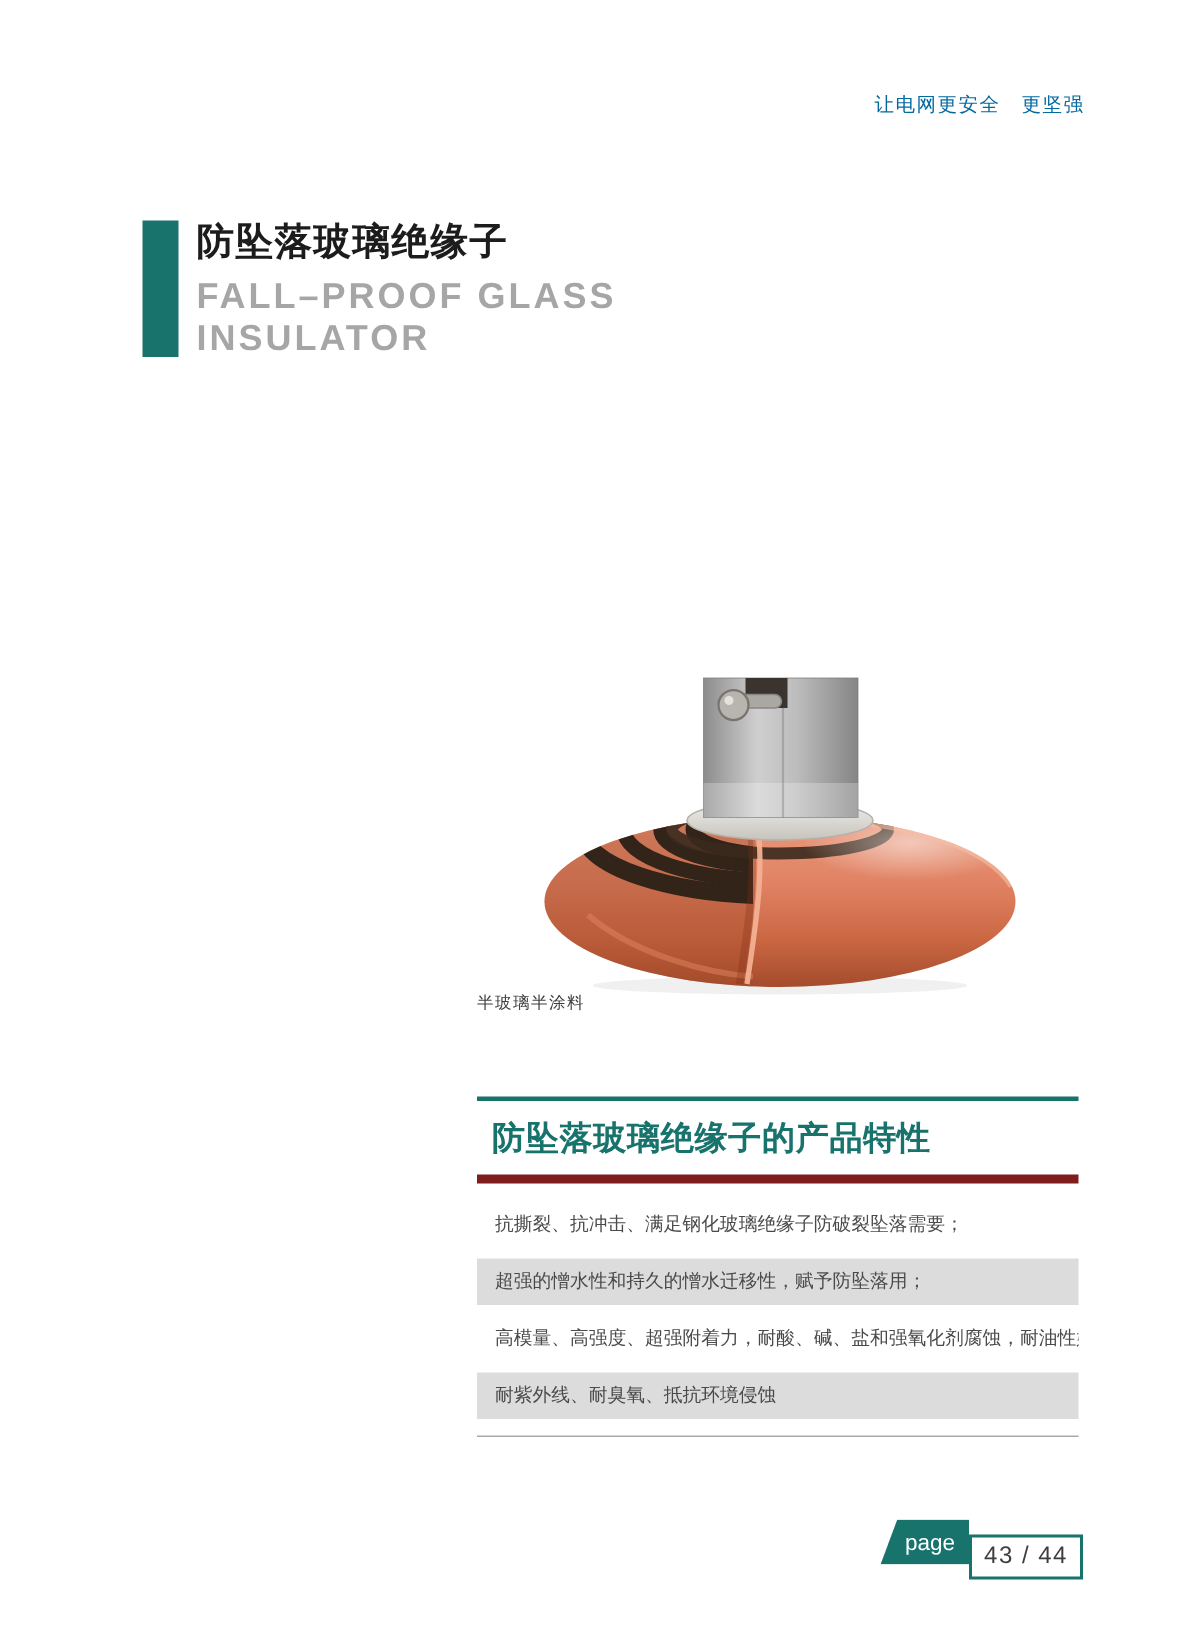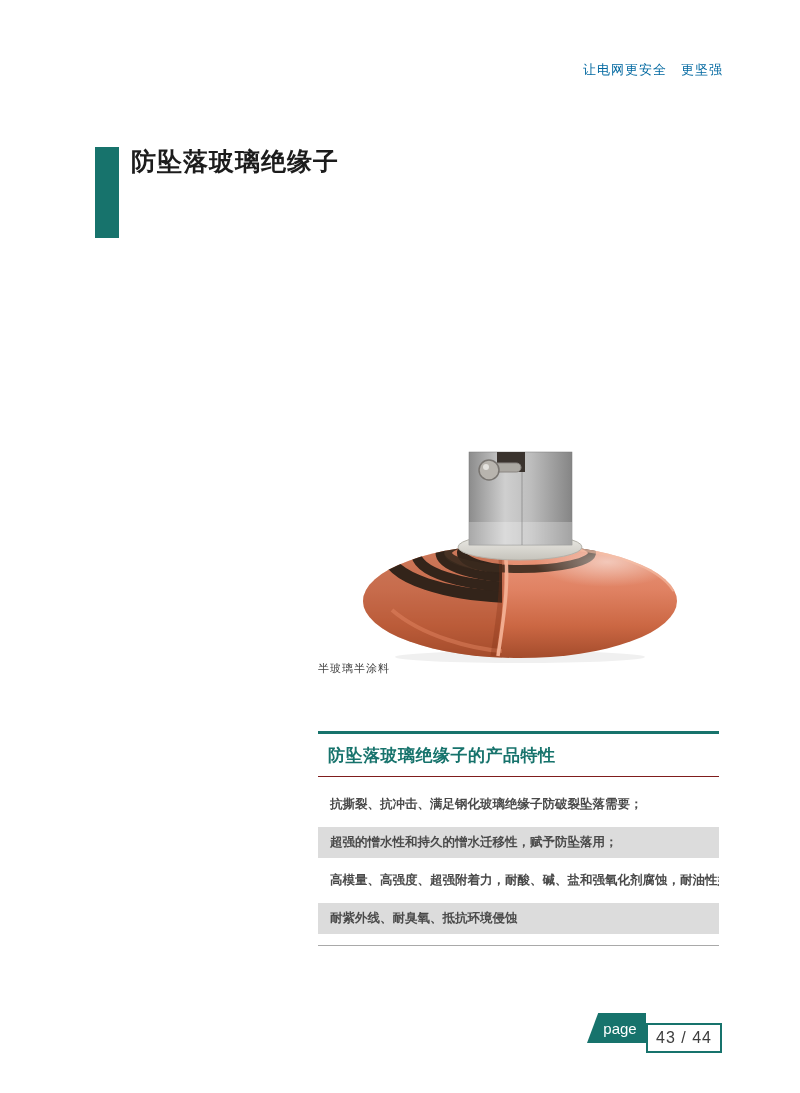--- a/index.html
+++ b/index.html
@@ -24,27 +24,27 @@
   }
   
   .intro{position:absolute;left:115px;top:284px;width:604px;font-size:15px;line-height:27px;color:#3f3f3f;text-align:justify;}
   .intro p{margin:0 0 15px 0;text-indent:2em;}
   
   .photo{position:absolute;left:352px;top:450px;width:330px;height:216px;}
   .photo-caption{position:absolute;left:318px;top:661px;font-size:11px;color:#3f3f3f;letter-spacing:1px;}
   
   .features{position:absolute;left:318px;top:731px;width:401px;}
   .features-head{
-    border-top:3px solid #17736c;border-bottom:1px solid #7f1d1d;
-    padding:10px 0 9px 10px;font-size:17px;font-weight:bold;color:#17736c;letter-spacing:0.5px;
+    border-top:3px solid #17736c;border-bottom:6px solid #7f1d1d;
+    padding:10px 0 9px 10px;font-size:22px;font-weight:bold;color:#17736c;letter-spacing:0.5px;
   }
   .feature-rows{margin-top:12px;border-bottom:1px solid #a9a9a9;padding-bottom:4px;}
   .feature-row{
     height:31px;line-height:31px;padding-left:12px;margin-bottom:7px;
-    font-size:12.5px;font-weight:700;color:#4a4a4a;white-space:nowrap;overflow:hidden;
+    font-size:12.5px;font-weight:400;color:#4a4a4a;white-space:nowrap;overflow:hidden;
   }
   .feature-row.shaded{background:#dcdcdc;}
   
   .badge{position:absolute;left:587px;top:1013px;height:26px;display:flex;}
   .badge-label{
     width:59px;height:30px;background:#17736c;color:#ffffff;
     clip-path:polygon(19% 0,100% 0,100% 100%,0% 100%);
     display:flex;align-items:center;justify-content:center;
     padding-left:7px;box-sizing:border-box;font-size:15px;
   }
@@ -56,20 +56,24 @@
 </style>
 </head>
 <body>
 
 <div class="page">
 
   <div class="slogan">让电网更安全　更坚强</div>
 
   <div class="accent-bar"></div>
   <div class="title-zh">防坠落玻璃绝缘子</div>
+  <div class="title-en">
+    <div>FALL–PROOF GLASS</div>
+    <div>INSULATOR</div>
+  </div>
 
 
   <div class="photo">
     <svg width="330" height="216" viewBox="0 0 330 216" xmlns="http://www.w3.org/2000/svg">
       <defs>
         <linearGradient id="metalGrad" x1="0" y1="0" x2="1" y2="0">
           <stop offset="0" stop-color="#8c8c8c"></stop>
             <stop offset="0.35" stop-color="#cfcfcf"></stop>
           <stop offset="0.6" stop-color="#bdbdbd"></stop>
             <stop offset="1" stop-color="#858585"></stop>

